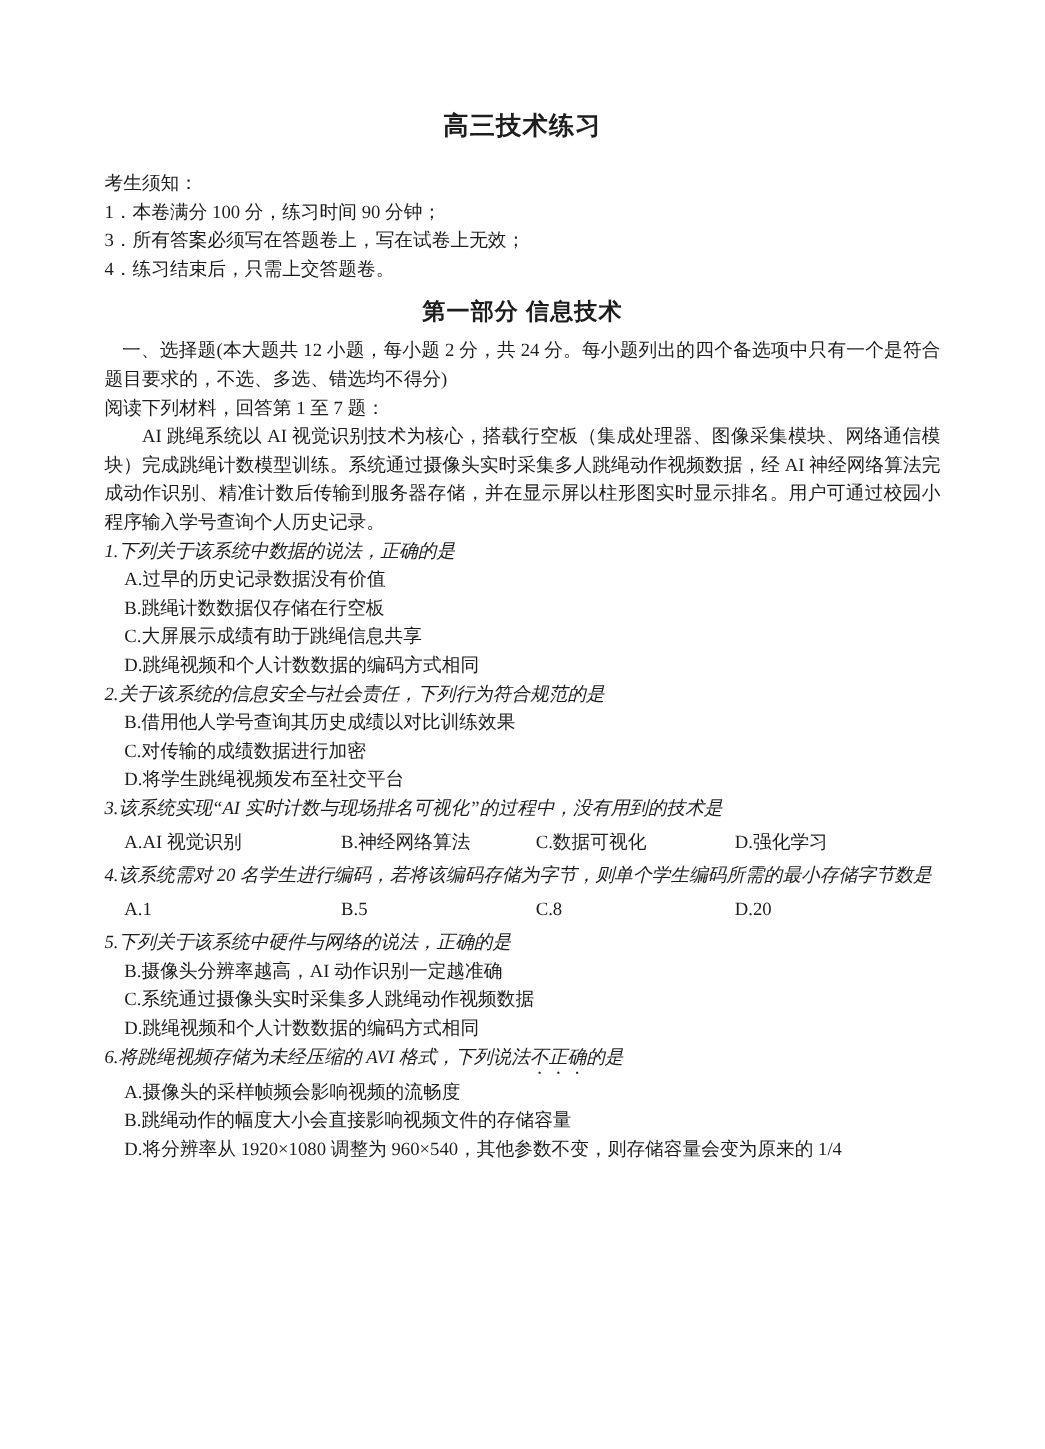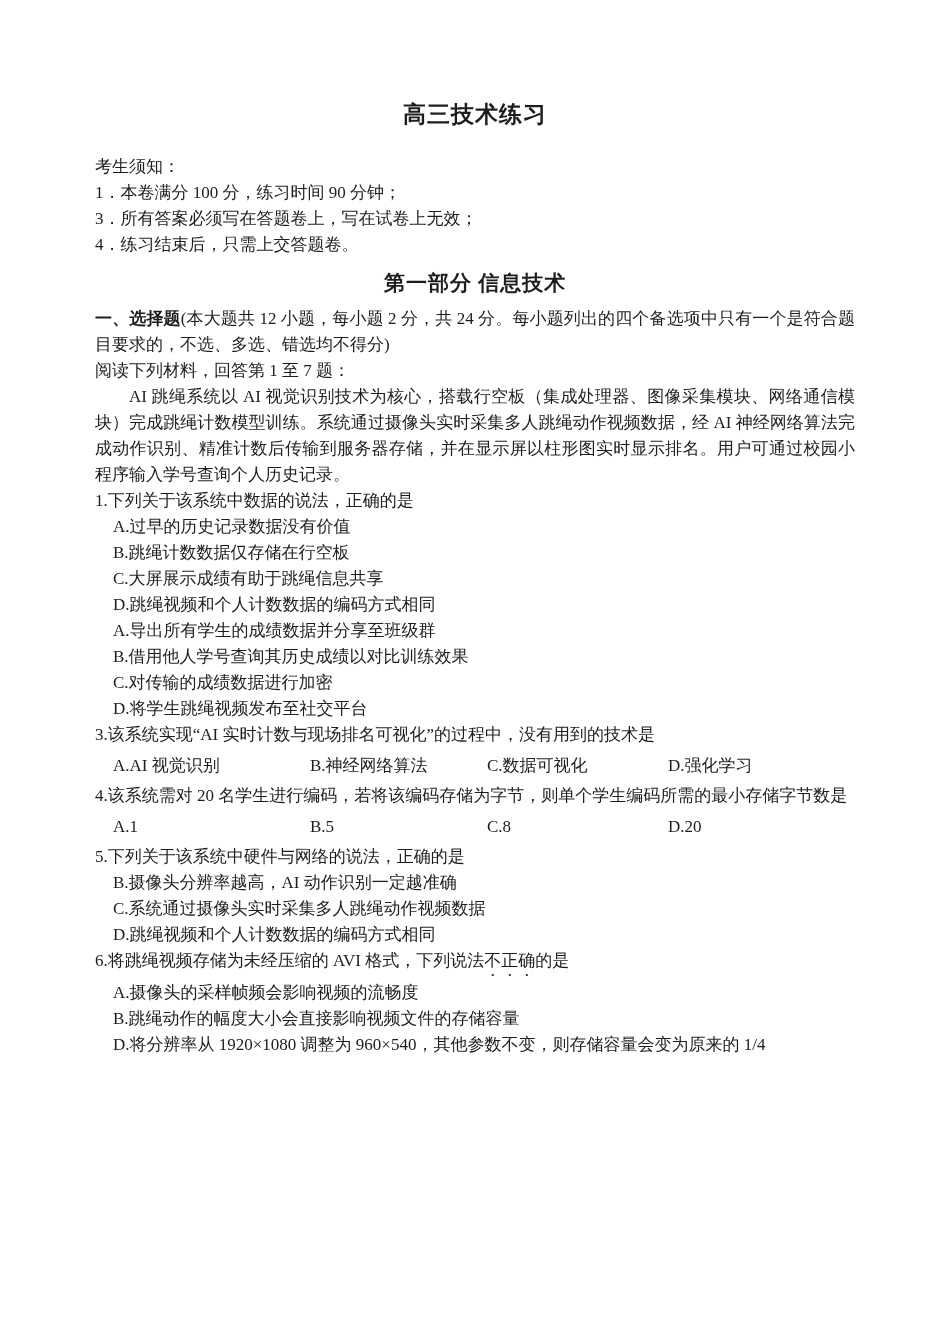--- a/index.html
+++ b/index.html
@@ -30,29 +30,30 @@
   }
   .notice-block { margin-bottom: 6px; }
   .part-title {
     font-size: 21px;
     font-weight: bold;
     text-align: center;
     margin: 12px 0 10px 0;
     letter-spacing: 1px;
   }
   .section-intro { text-align: justify; }
-  .section-intro .bold { font-weight: bold; }
+  .section-intro .bold { font-weight: normal; margin-left: 16px; }
   .material {
     text-indent: 2em;
     text-align: justify;
   }
   .question-stem {
     padding-left: 18px;
     text-indent: -18px;
     text-align: justify;
+    font-style: italic;
   }
   .option-line { padding-left: 18px; }
   .options-row {
     display: grid;
     grid-template-columns: 197px 177px 181px auto;
     padding-left: 18px;
     margin: 5px 0 4px 0;
   }
   .emph {
     -webkit-text-emphasis: filled dot;
@@ -94,21 +95,21 @@
 
   <div class="question">
     <p class="question-stem">1.下列关于该系统中数据的说法，正确的是</p>
     <p class="option-line">A.过早的历史记录数据没有价值</p>
     <p class="option-line">B.跳绳计数数据仅存储在行空板</p>
     <p class="option-line">C.大屏展示成绩有助于跳绳信息共享</p>
     <p class="option-line">D.跳绳视频和个人计数数据的编码方式相同</p>
   </div>
 
   <div class="question">
-    <p class="option-line">A.导出所有学生的成绩数据并分享至班级群</p>
+    <p class="question-stem">2.关于该系统的信息安全与社会责任，下列行为符合规范的是</p>
     <p class="option-line">B.借用他人学号查询其历史成绩以对比训练效果</p>
     <p class="option-line">C.对传输的成绩数据进行加密</p>
     <p class="option-line">D.将学生跳绳视频发布至社交平台</p>
   </div>
 
   <div class="question">
     <p class="question-stem">3.该系统实现“AI 实时计数与现场排名可视化”的过程中，没有用到的技术是</p>
     <div class="options-row">
       <span>A.AI 视觉识别</span>
       <span>B.神经网络算法</span>

